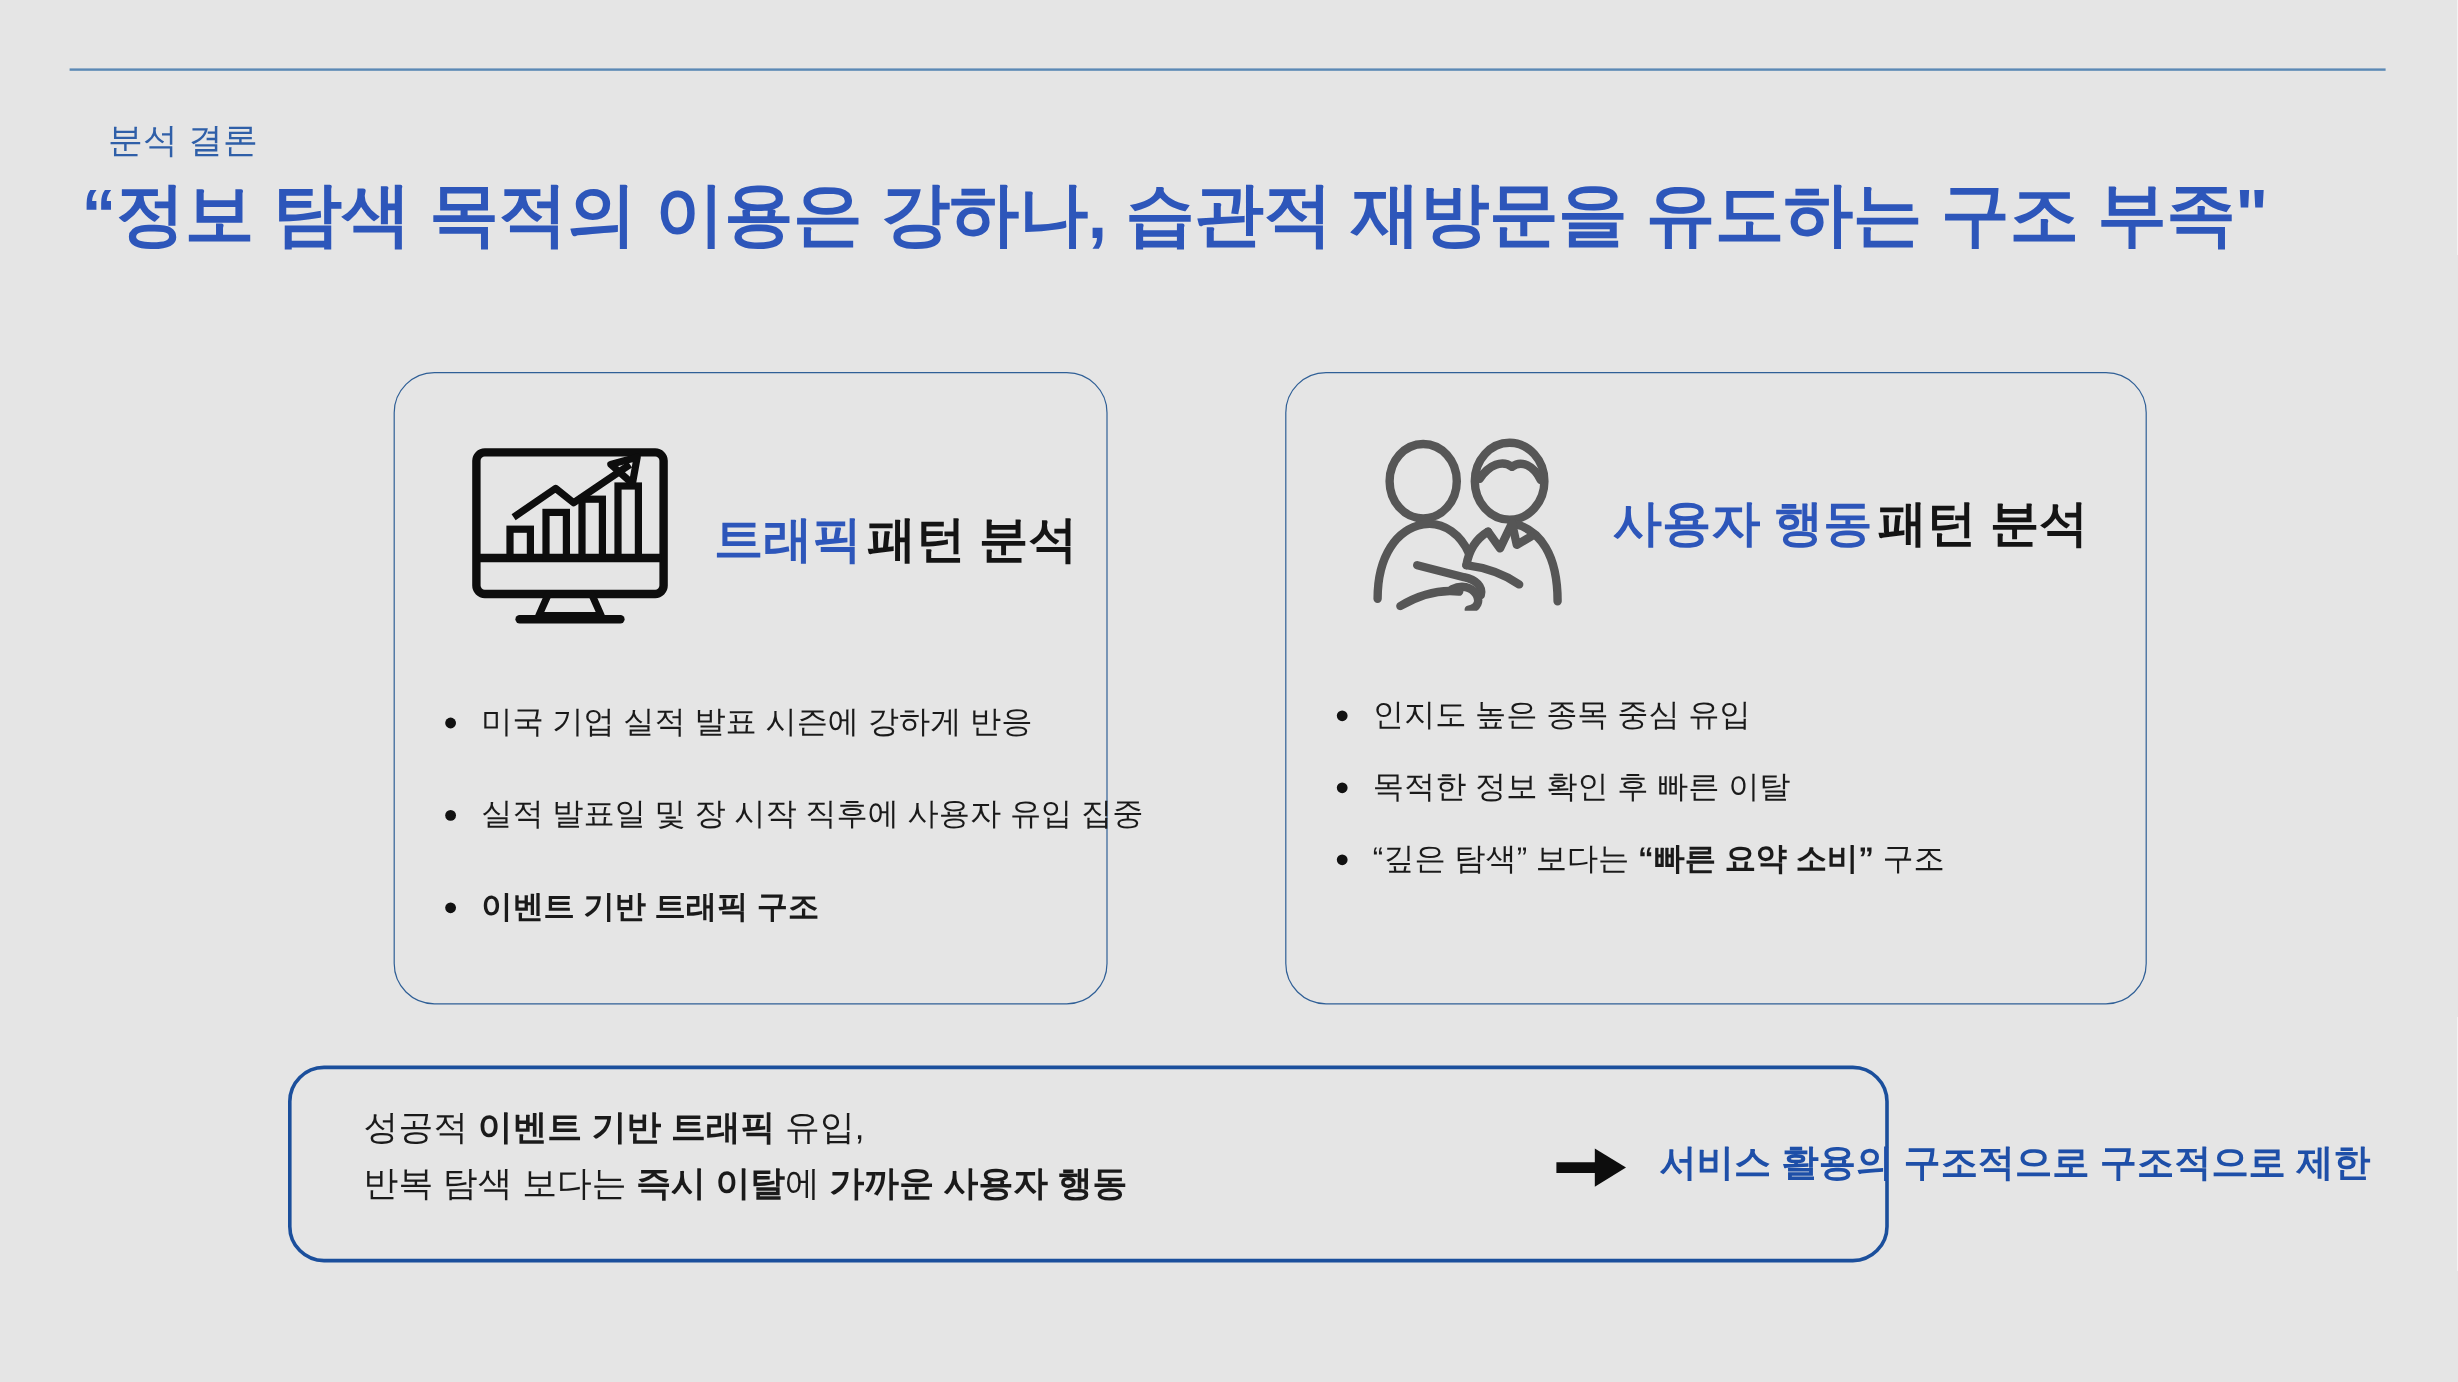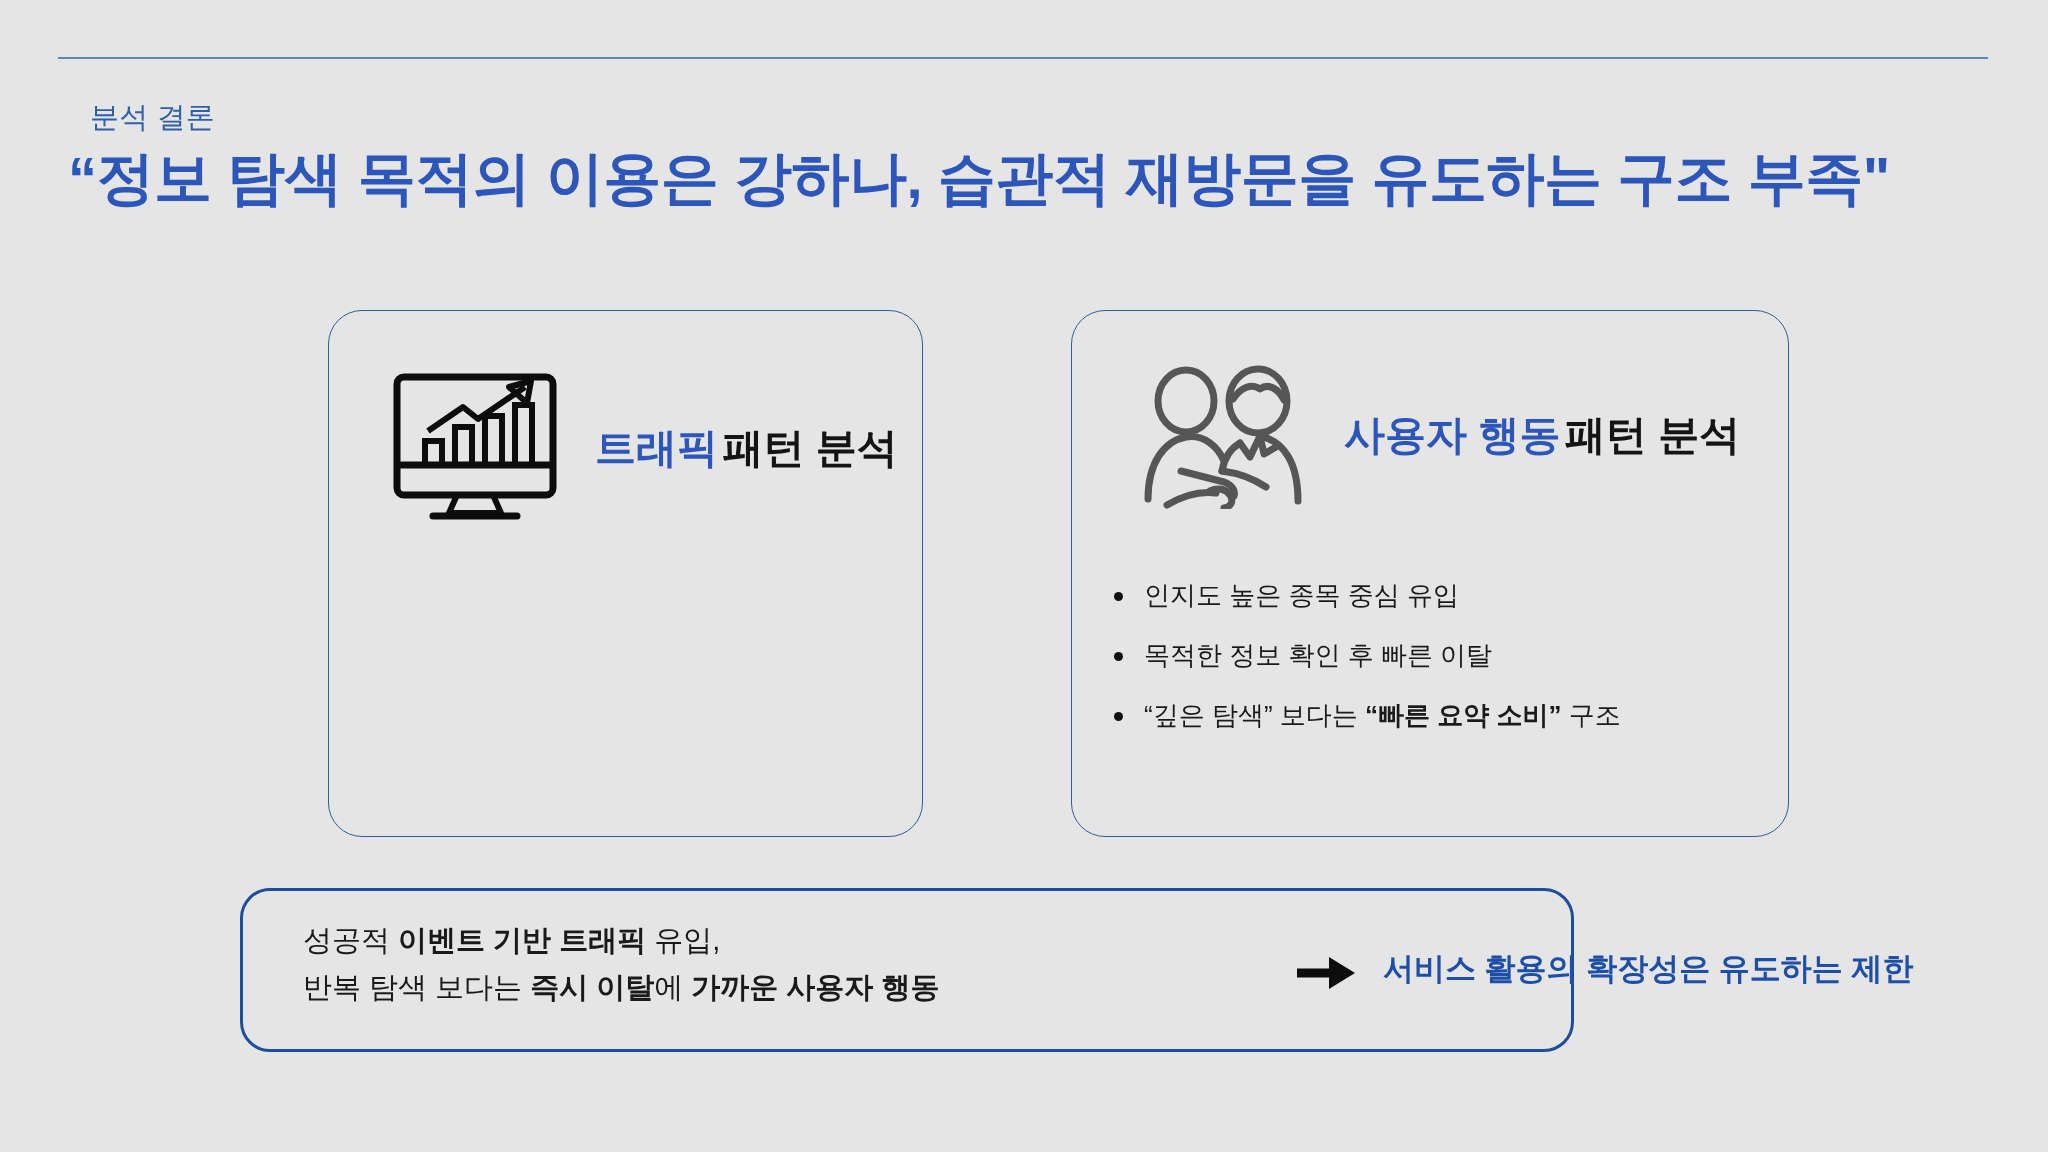--- a/index.html
+++ b/index.html
@@ -185,20 +185,25 @@
           <polygon points="68,126 104,126 112,144 60,144" fill="none" stroke="#0d0d0d" stroke-width="6" stroke-linejoin="round"></polygon>
           <line x1="44" y1="147" x2="128" y2="147" stroke="#0d0d0d" stroke-width="7" stroke-linecap="round"></line>
         </svg>
       </span>
       <span class="card-titles">
         <span class="card-title-top">트래픽</span>
         <span class="card-title-bottom">패턴 분석</span>
       </span>
     </div>
 
+    <ul class="bullets">
+      <li>미국 기업 실적 발표 시즌에 강하게 반응</li>
+      <li>실적 발표일 및 장 시작 직후에 사용자 유입 집중</li>
+      <li class="bold">이벤트 기반 트래픽 구조</li>
+    </ul>
   </div>
 
   <div class="card" id="card-behavior">
 
     <div class="card-head">
       <span class="card-icon">
         <svg width="176" height="150" viewBox="0 0 176 150" fill="none" stroke="#565656" stroke-width="7" stroke-linecap="round" stroke-linejoin="round">
           <ellipse cx="52" cy="42" rx="28" ry="31"></ellipse>
           <path d="M14 140 C14 104 30 82 52 78 C70 75 84 88 90 102"></path>
           <ellipse cx="124" cy="42" rx="29" ry="32"></ellipse>
@@ -232,16 +237,16 @@
       <div><span>반복 탐색 보다는 </span><b>즉시 이탈</b><span>에 </span><b>가까운 사용자 행동</b></div>
     </div>
 
     <span id="summary-arrow">
       <svg width="62" height="40" viewBox="0 0 62 40" fill="none">
         <line x1="2" y1="20" x2="40" y2="20" stroke="#0d0d0d" stroke-width="9"></line>
         <polygon points="34,4 60,20 34,36" fill="#0d0d0d"></polygon>
       </svg>
     </span>
 
-    <div id="summary-right">서비스 활용의 확장성은 유도하는 제한</div>
+    <div id="summary-right">서비스 활용의 구조적으로 구조적으로 제한</div>
   </div>
 
 </div>
 
 </body></html>

